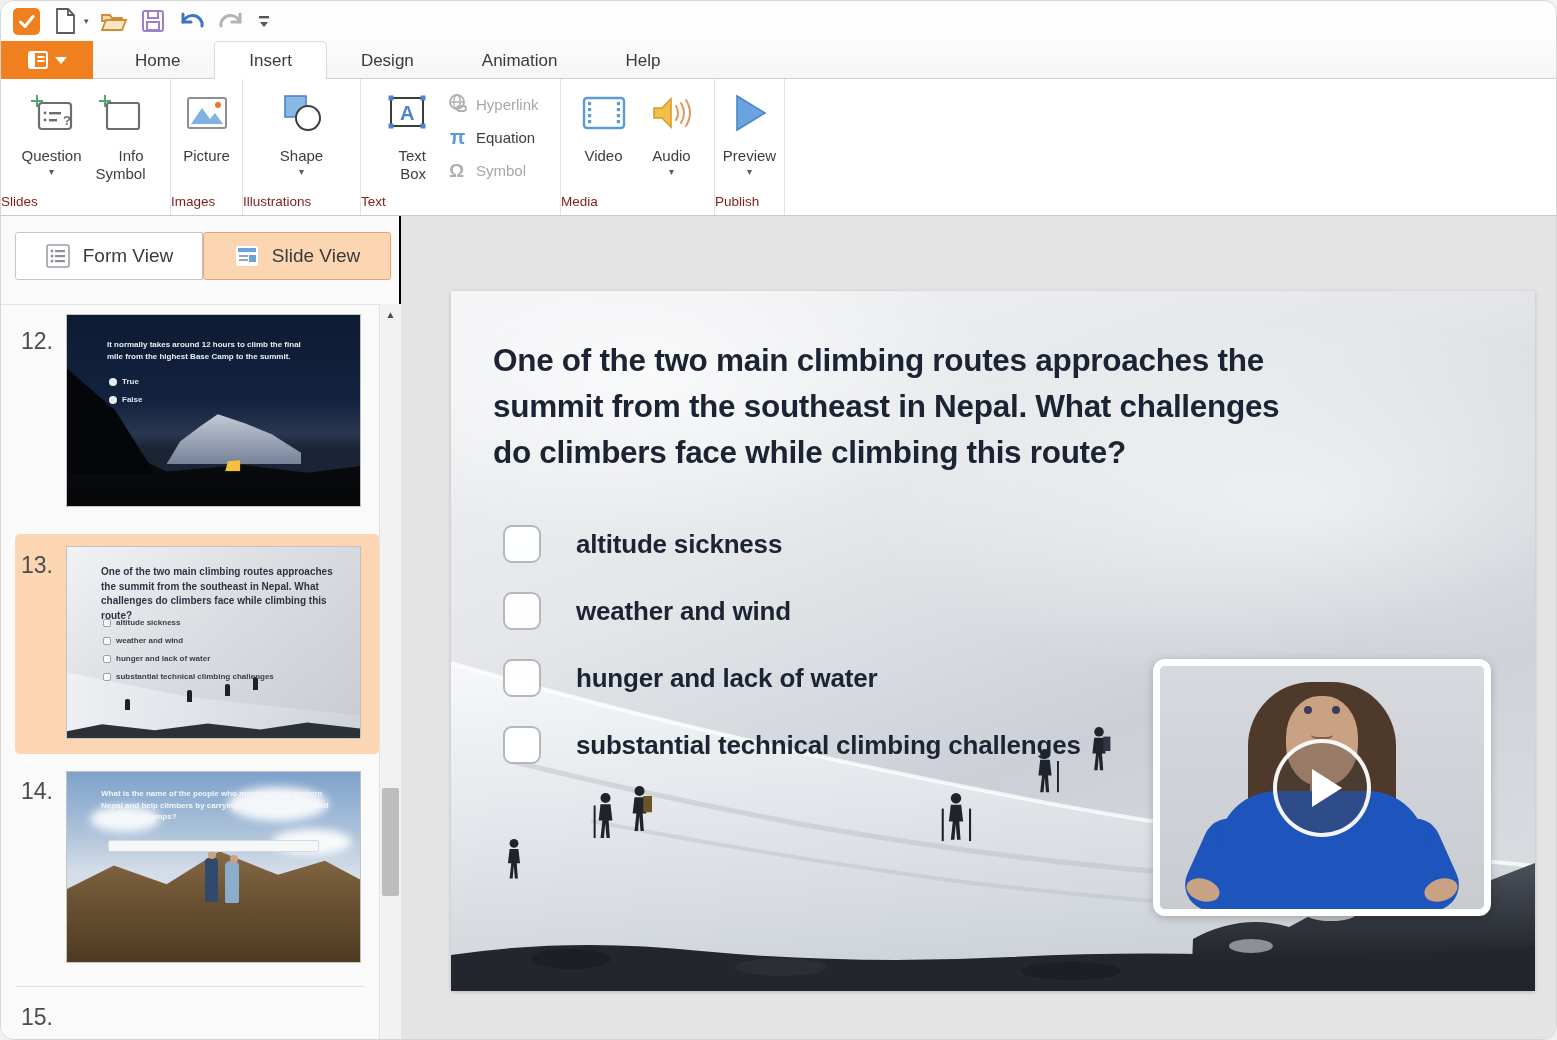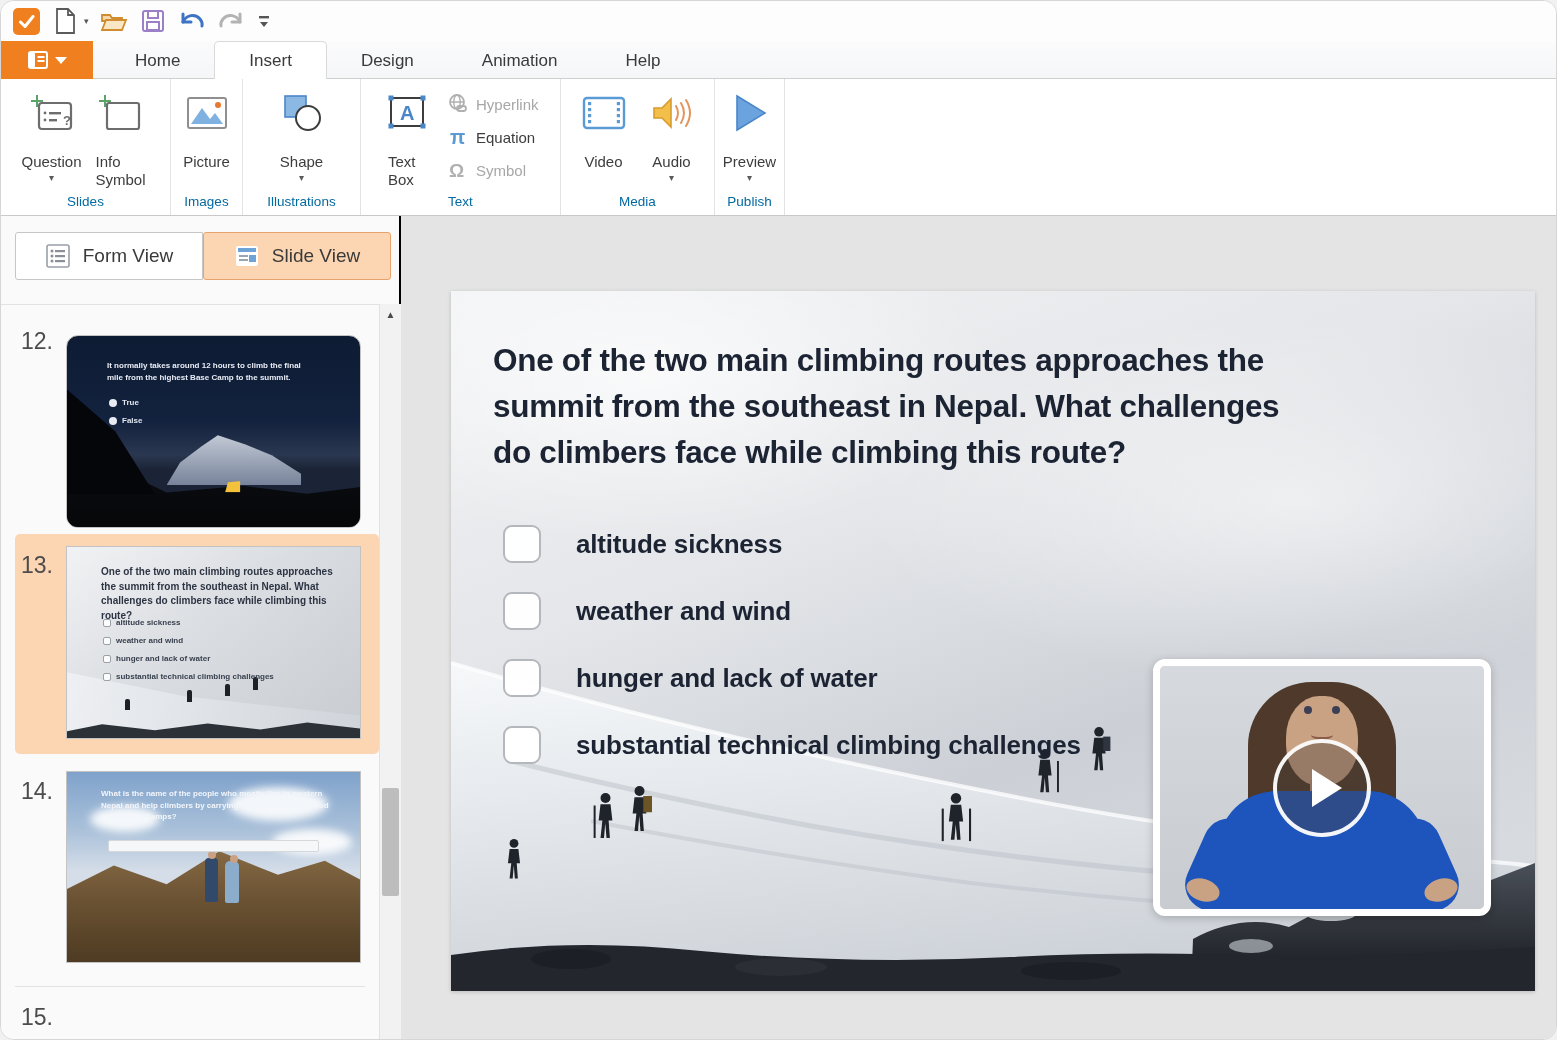--- a/index.html
+++ b/index.html
@@ -20,25 +20,25 @@
   .menubtn { width:92px; height:38px; background:#f0801f; display:flex; align-items:center; justify-content:center; gap:7px; }
   .menubtn .mcaret { width:0; height:0; border-left:6px solid transparent; border-right:6px solid transparent; border-top:7px solid #fff; }
   .tabs { display:flex; margin-left:8px; }
   .tab { padding:0 34px; height:39px; display:flex; align-items:center; font-size:17px; color:#3a3a3a;text-align:right; }
   .tab.active { background:#fff; border:1px solid #d9d9d9; border-bottom:none; border-radius:5px 5px 0 0; }
 
   
   .ribbon { position:absolute; left:0; top:78px; width:100%; height:137px; background:#fff;
             border-bottom:1px solid #c9c9c9; display:flex; }
   .group { position:relative; height:100%; border-right:1px solid #e3e3e5; }
-  .glabel { position:absolute; bottom:6px; left:0; width:100%; text-align:center; font-size:13.5px; color:#0369a1; }
+  .glabel { position:absolute; bottom:6px; left:0; width:100%; text-align:left; font-size:13.5px; color:#7f1d1d; }
   .gbtns { display:flex; height:100%; padding-top:9px; justify-content:center; }
   .bigbtn { width:68px; display:flex; flex-direction:column; align-items:center; padding-top:4px; cursor:default; }
   .bigbtn .bicon { height:42px; display:flex; align-items:center; justify-content:center; }
-  .blabel { font-size:15px; color:#3d3d3d; text-align:left; line-height:1.18; margin-top:19px; }
+  .blabel { font-size:15px; color:#3d3d3d; text-align:right; line-height:1.18; margin-top:13px; }
   .caret { font-size:10px; color:#5a5a5a; line-height:1; margin-top:2px; }
   .smallcol { display:flex; flex-direction:column; justify-content:flex-start; gap:9px; padding-top:4px; margin-left:6px; }
   .smallbtn { display:flex; align-items:center; gap:7px; height:24px; }
   .smallbtn .slabel { font-size:15px; color:#3d3d3d; }
   .smallbtn.disabled .slabel { color:#a7a7a7; }
 
   
   .left-panel { position:absolute; left:0; top:215px; width:400px; height:825px; background:#fafafa;
                 border-right:2px solid #000000; }
   .toggle-wrap { position:absolute; left:14px; top:16px; display:flex; }
@@ -391,21 +391,21 @@
             <rect x="15" y="12" width="7" height="7" fill="#6fa3d8"></rect>
           </svg>
         <span>Slide View</span>
       </div>
     </div>
     <div class="toggle-divider"></div>
 
     <div class="sel-block"></div>
 
     <div class="thumb-num" style="left:20px; top:112px;">12.</div>
-    <div class="thumb t12" style="left:65px; top:119px; height:193px;border-radius:12px;">
+    <div class="thumb t12" style="left:65px; top:98px; height:193px;">
       <div class="mtn"></div>
       <div class="fg"></div>
       <div class="fgl"></div>
       <div class="tent"></div>
       <div class="mini-q" style="left:40px; top:24px; width:212px; font-size:8px; color:#e9edf6;">It normally takes around 12 hours to climb the final mile from the highest Base Camp to the summit.</div>
       <div class="mini-row" style="left:42px; top:62px;">
         <span class="mini-radio"></span>
         <span class="mini-opt" style="color:#dfe4ee;">True</span>
       </div>
       <div class="mini-row" style="left:42px; top:80px;">

